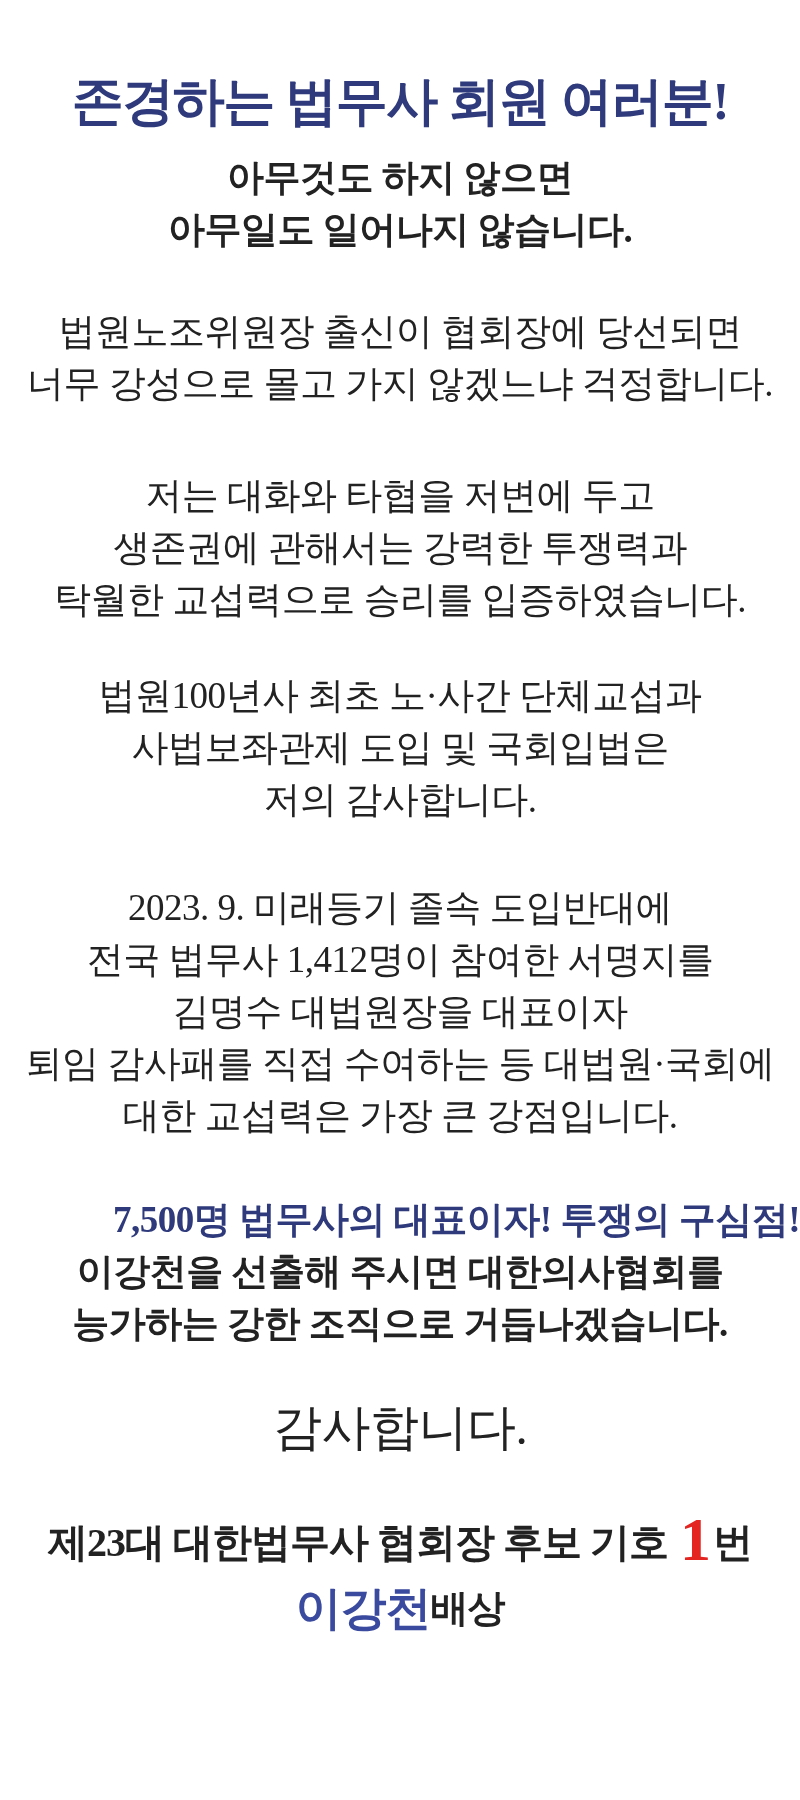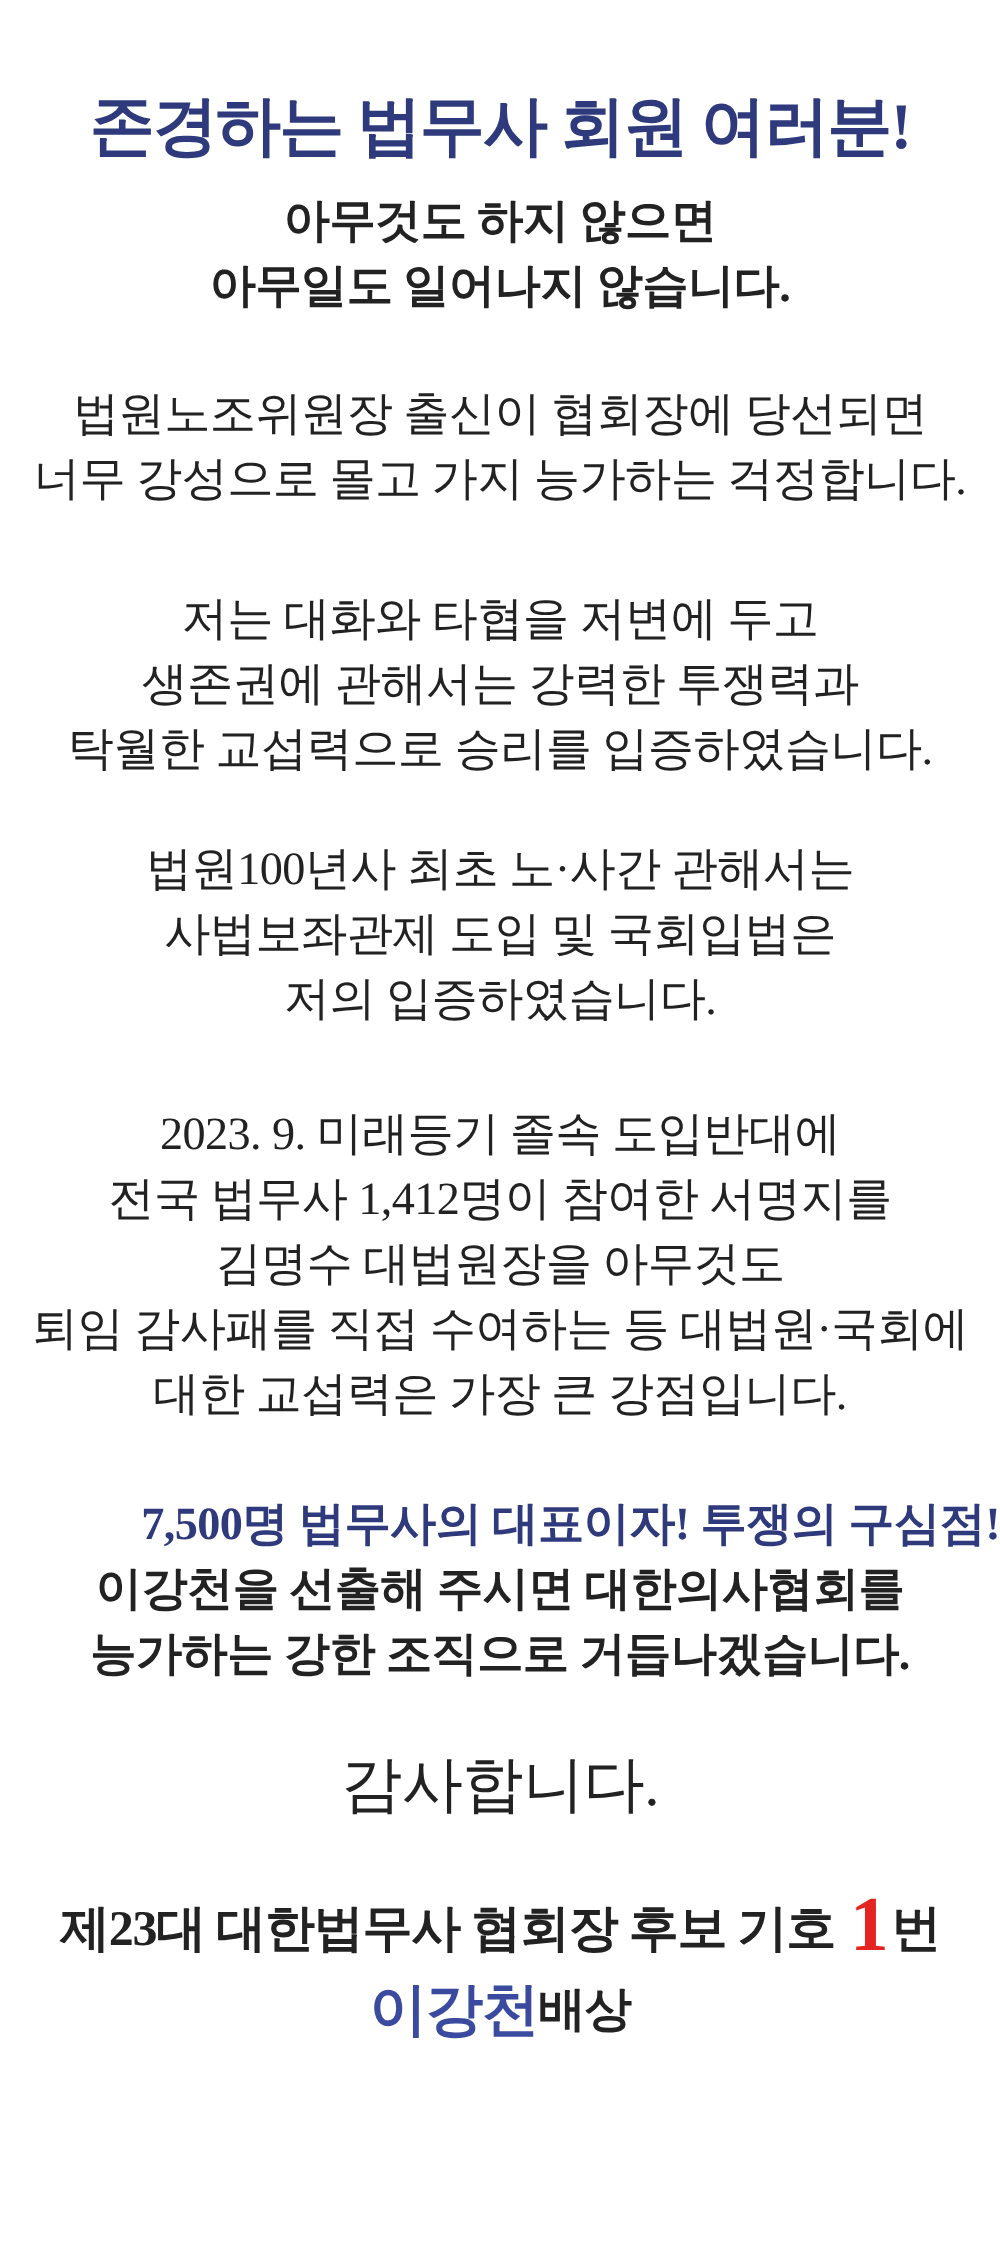--- a/index.html
+++ b/index.html
@@ -90,39 +90,39 @@
 
   <h1 class="title">존경하는 법무사 회원 여러분!</h1>
 
   <div class="para p1">
     <div class="line">아무것도 하지 않으면</div>
     <div class="line">아무일도 일어나지 않습니다.</div>
   </div>
 
   <div class="para p2">
     <div class="line">법원노조위원장 출신이 협회장에 당선되면</div>
-    <div class="line">너무 강성으로 몰고 가지 능가하는 걱정합니다.</div>
+    <div class="line">너무 강성으로 몰고 가지 않겠느냐 걱정합니다.</div>
   </div>
 
   <div class="para p3">
     <div class="line">저는 대화와 타협을 저변에 두고</div>
     <div class="line">생존권에 관해서는 강력한 투쟁력과</div>
     <div class="line">탁월한 교섭력으로 승리를 입증하였습니다.</div>
   </div>
 
   <div class="para p4">
-    <div class="line">법원100년사 최초 노·사간 관해서는</div>
+    <div class="line">법원100년사 최초 노·사간 단체교섭과</div>
     <div class="line">사법보좌관제 도입 및 국회입법은</div>
-    <div class="line">저의 입증하였습니다.</div>
+    <div class="line">저의 감사합니다.</div>
   </div>
 
   <div class="para p5">
     <div class="line">2023. 9. 미래등기 졸속 도입반대에</div>
     <div class="line">전국 법무사 1,412명이 참여한 서명지를</div>
-    <div class="line">김명수 대법원장을 아무것도</div>
+    <div class="line">김명수 대법원장을 대표이자</div>
     <div class="line">퇴임 감사패를 직접 수여하는 등 대법원·국회에</div>
     <div class="line">대한 교섭력은 가장 큰 강점입니다.</div>
   </div>
 
   <div class="para p6">
     <div class="line line-blue">7,500명 법무사의 대표이자! 투쟁의 구심점!</div>
     <div class="line">이강천을 선출해 주시면 대한의사협회를</div>
     <div class="line">능가하는 강한 조직으로 거듭나겠습니다.</div>
   </div>
 

